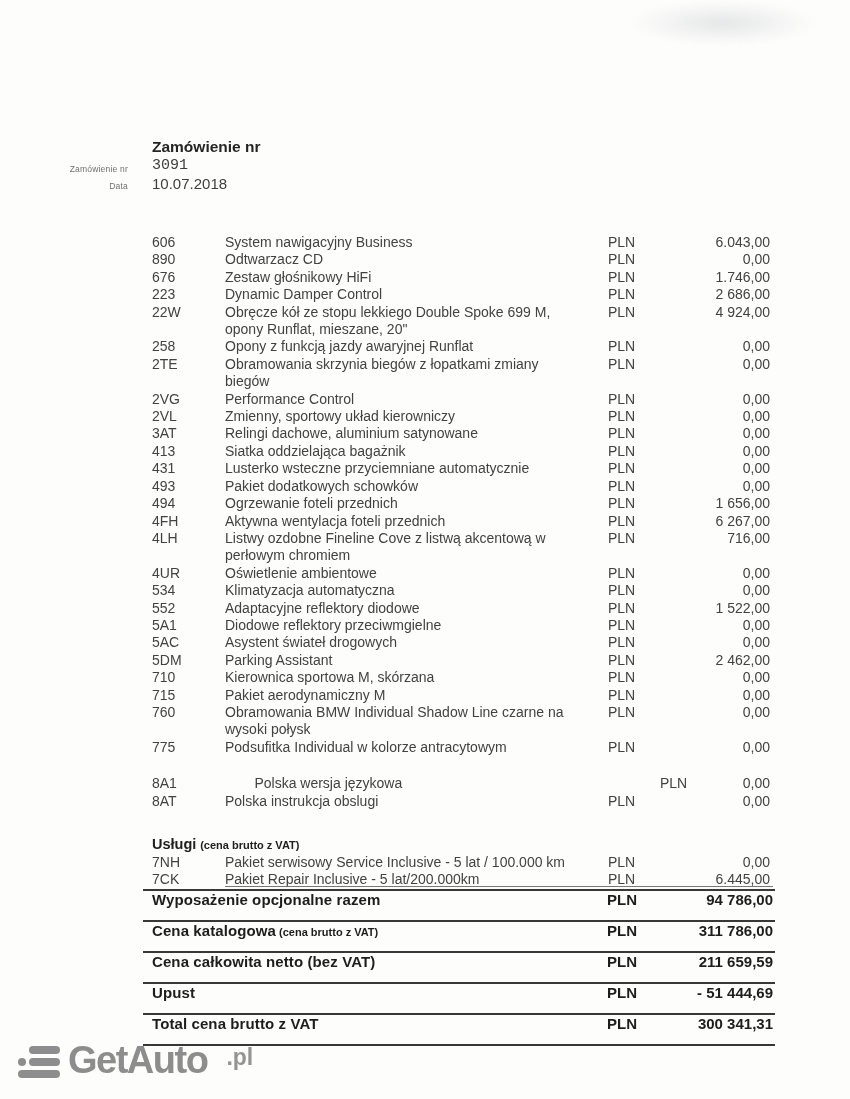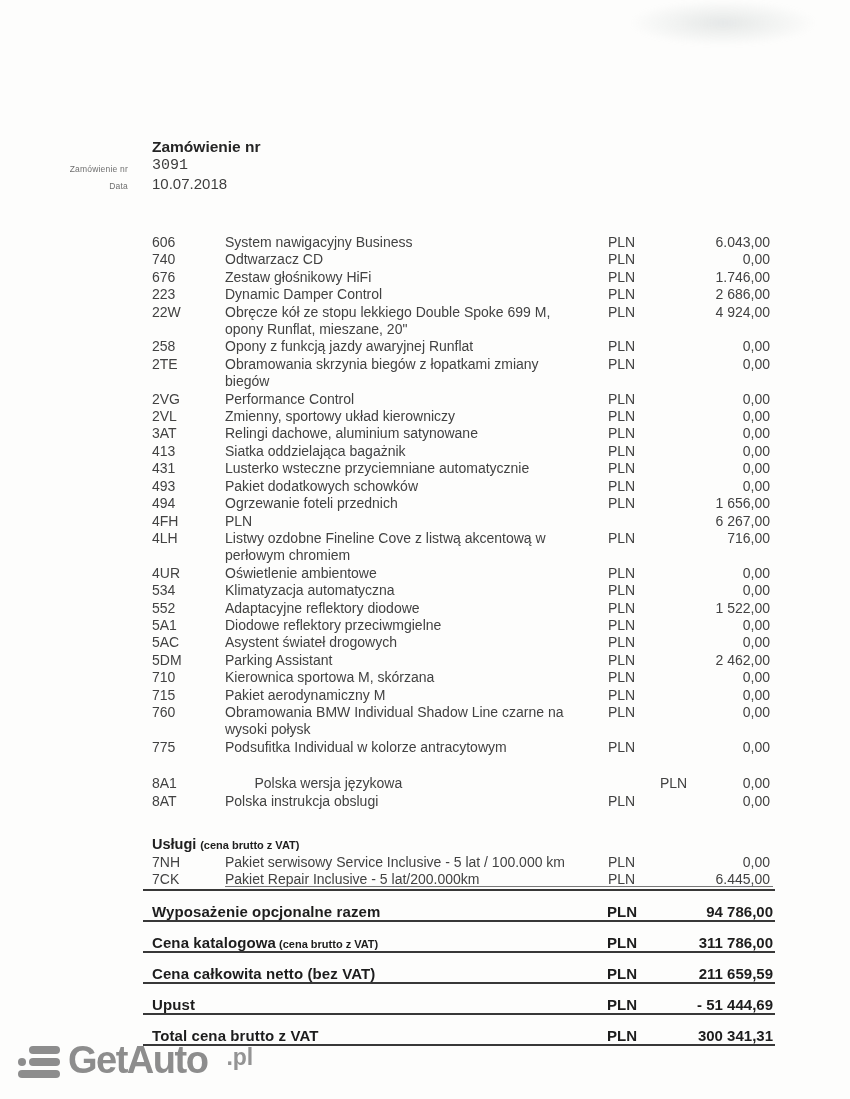--- a/index.html
+++ b/index.html
@@ -37,21 +37,21 @@
   .svc-heading { font-weight:bold; color:#202020; font-size:14.5px; line-height:18px; }
   .svc-note { font-size:11px; }
 
   .svc-underline {
     position:absolute; left:225px; top:886px; width:548px; height:1px; background:#787878;
   }
 
   
   .totals { position:absolute; left:143px; top:889px; width:632px; z-index:2; }
   .trow {
-    display:flex; align-items:flex-end; height:29px;
+    display:flex; align-items:flex-start; height:29px;
     border-top:2px solid #383838; padding:0 2px 0 9px;
   }
   .trow:last-child { border-bottom:2px solid #383838; }
   .tlabel-wrap { flex:1; display:flex; align-items:baseline; }
   .tlabel { font-weight:bold; font-size:15px; color:#1d1d1d; letter-spacing:0.1px; }
   .tnote  { font-weight:bold; font-size:11px; color:#1d1d1d; margin-left:3px; }
   .tcur   { width:56px; font-weight:bold; font-size:15px; color:#1d1d1d; }
   .tamt   { width:110px; text-align:right; font-weight:bold; font-size:15px; color:#1d1d1d; }
 
   
@@ -86,21 +86,21 @@
 
   <div class="options">
     <div class="orow">
       <span class="ocode">606</span>
       <span class="odesc">System nawigacyjny Business</span>
       <span class="ocur">PLN</span>
       <span class="oamt">6.043,00</span>
     </div>
 
     <div class="orow">
-      <span class="ocode">740</span>
+      <span class="ocode">890</span>
       <span class="odesc">Odtwarzacz CD</span>
       <span class="ocur">PLN</span>
       <span class="oamt">0,00</span>
     </div>
 
     <div class="orow">
       <span class="ocode">676</span>
       <span class="odesc">Zestaw głośnikowy HiFi</span>
       <span class="ocur">PLN</span>
       <span class="oamt">1.746,00</span>
@@ -180,20 +180,21 @@
 
     <div class="orow">
       <span class="ocode">494</span>
       <span class="odesc">Ogrzewanie foteli przednich</span>
       <span class="ocur">PLN</span>
       <span class="oamt">1 656,00</span>
     </div>
 
     <div class="orow">
       <span class="ocode">4FH</span>
+      <span class="odesc">Aktywna wentylacja foteli przednich</span>
       <span class="ocur">PLN</span>
       <span class="oamt">6 267,00</span>
     </div>
 
     <div class="orow">
       <span class="ocode">4LH</span>
       <span class="odesc">Listwy ozdobne Fineline Cove z listwą akcentową w
 perłowym chromiem</span>
       <span class="ocur">PLN</span>
       <span class="oamt">716,00</span>

